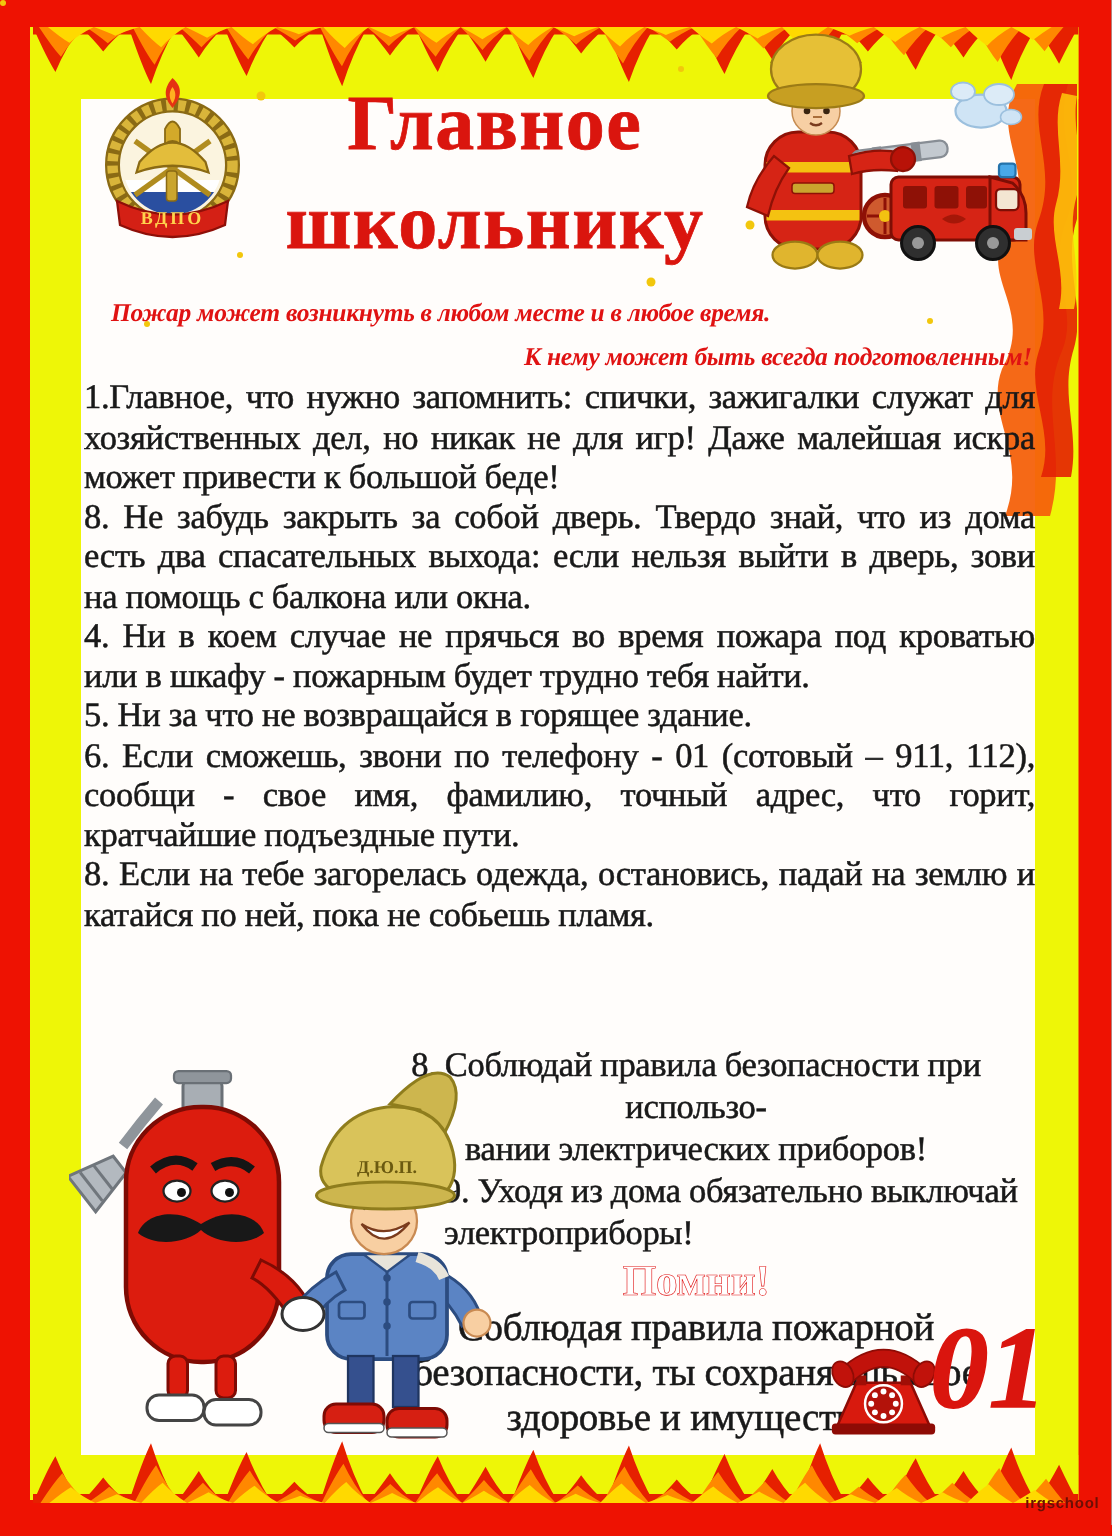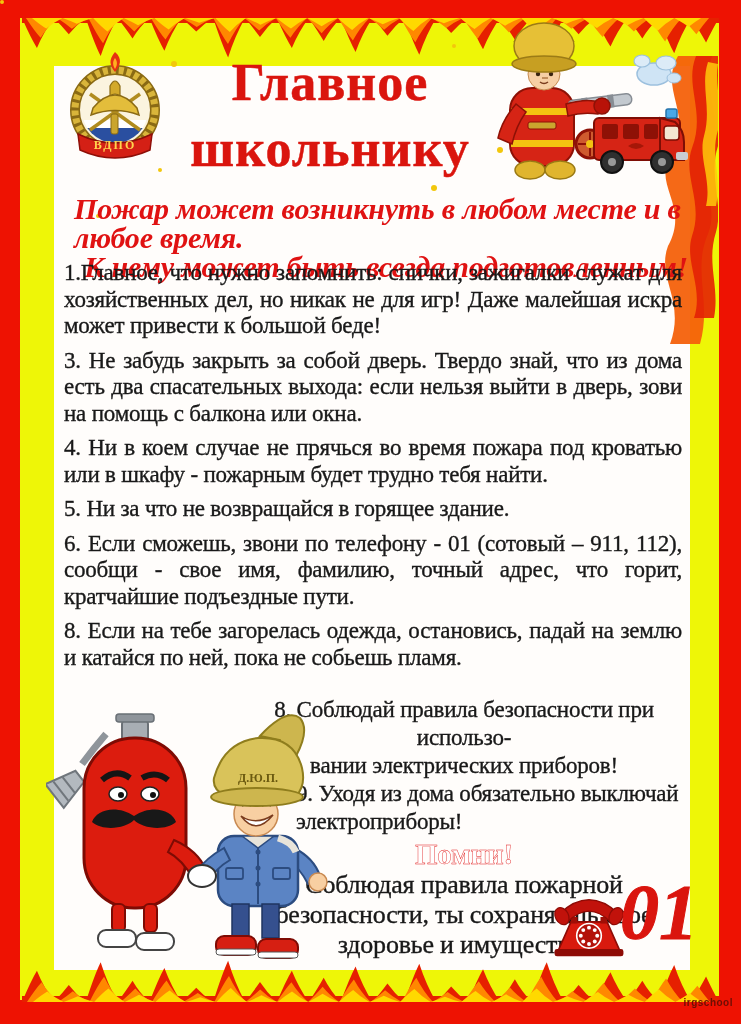--- a/index.html
+++ b/index.html
@@ -10,26 +10,26 @@
   .strip{position:absolute;left:22px;width:697px;z-index:1;}
   .strip.top{top:18px;height:48px;}
   .strip.bottom{top:930px;height:72px;z-index:2;}
   .rflame{position:absolute;left:608px;top:56px;width:110px;height:290px;z-index:1;}
   .emblem{position:absolute;left:60px;top:50px;width:110px;height:116px;z-index:3;}
   .fireman{position:absolute;left:482px;top:12px;width:212px;height:190px;z-index:3;}
   .title{position:absolute;left:148px;top:50px;width:364px;z-index:4;text-align:center;
          color:#da150e;font-weight:bold;font-size:52px;line-height:66px;letter-spacing:1px;
          -webkit-text-stroke:.5px #da150e;}
   .intro{position:absolute;left:58px;top:194px;width:632px;z-index:4;color:#e01212;
-         font-weight:bold;font-style:italic;font-size:30px;line-height:29px;letter-spacing:-.2px;}
+         font-weight:bold;font-style:italic;font-size:17px;line-height:29px;letter-spacing:-.2px;}
   .intro .l1{text-align:left;padding-left:16px;}
   .intro .l2{text-align:right;padding-right:2px;}
   .rules{position:absolute;left:56px;top:252px;width:634px;z-index:4;color:#191919;
          font-size:23px;line-height:26.5px;letter-spacing:-.2px;-webkit-text-stroke:.35px #191919;}
-  .rules p{margin:8px;text-align:justify;}
+  .rules p{margin:0;text-align:justify;}
   .wrap{position:absolute;left:54px;top:690px;width:636px;height:288px;z-index:5;}
   .characters{position:absolute;left:-8px;top:0px;width:292px;height:284px;z-index:6;}
   .wrap-col{position:absolute;left:184px;top:6px;width:452px;color:#191919;font-size:23px;
             line-height:28px;letter-spacing:-.2px;-webkit-text-stroke:.35px #191919;}
   .wrap-col p{margin:0;}
   .wrap-col .c{text-align:center;}
   .wrap-col .l{text-align:left;padding-left:58px;}
   .remember{color:#ffffff;font-weight:bold;font-size:29px;text-align:center;margin:4px 0 2px 0 !important;
             -webkit-text-stroke:.4px #e01212;}
   .reminder-line{text-align:center;font-size:26px;line-height:30px;}
@@ -155,21 +155,21 @@
     </g>
   </svg>
 
   <div class="intro">
     <div class="l1">Пожар может возникнуть  в любом месте и в любое время.</div>
     <div class="l2">К нему может быть всегда подготовленным!</div>
   </div>
 
   <div class="rules">
     <p>1.Главное, что нужно запомнить: спички, зажигалки служат для хозяйственных дел, но никак не для игр! Даже малейшая искра может привести к большой беде!</p>
-    <p>3. Не забудь закрыть за собой дверь. Твердо знай, что из дома есть два спасательных выхода: если нельзя выйти в дверь, зови на помощь с балкона или окна.</p>
+    <p>8. Не забудь закрыть за собой дверь. Твердо знай, что из дома есть два спасательных выхода: если нельзя выйти в дверь, зови на помощь с балкона или окна.</p>
     <p>4. Ни в коем случае не прячься во время пожара под кроватью или в шкафу - пожарным будет трудно тебя найти.</p>
     <p>5. Ни за что не возвращайся в горящее здание.</p>
     <p>6. Если сможешь, звони по телефону - 01 (сотовый – 911, 112), сообщи - свое имя, фамилию, точный адрес, что горит, кратчайшие подъездные пути.</p>
     <p>8. Если на тебе загорелась одежда, остановись, падай на землю и катайся по ней, пока не собьешь пламя.</p>
   </div>
 
   <div class="wrap">
     <svg class="characters" viewBox="0 0 292 284">
 
       <g>

